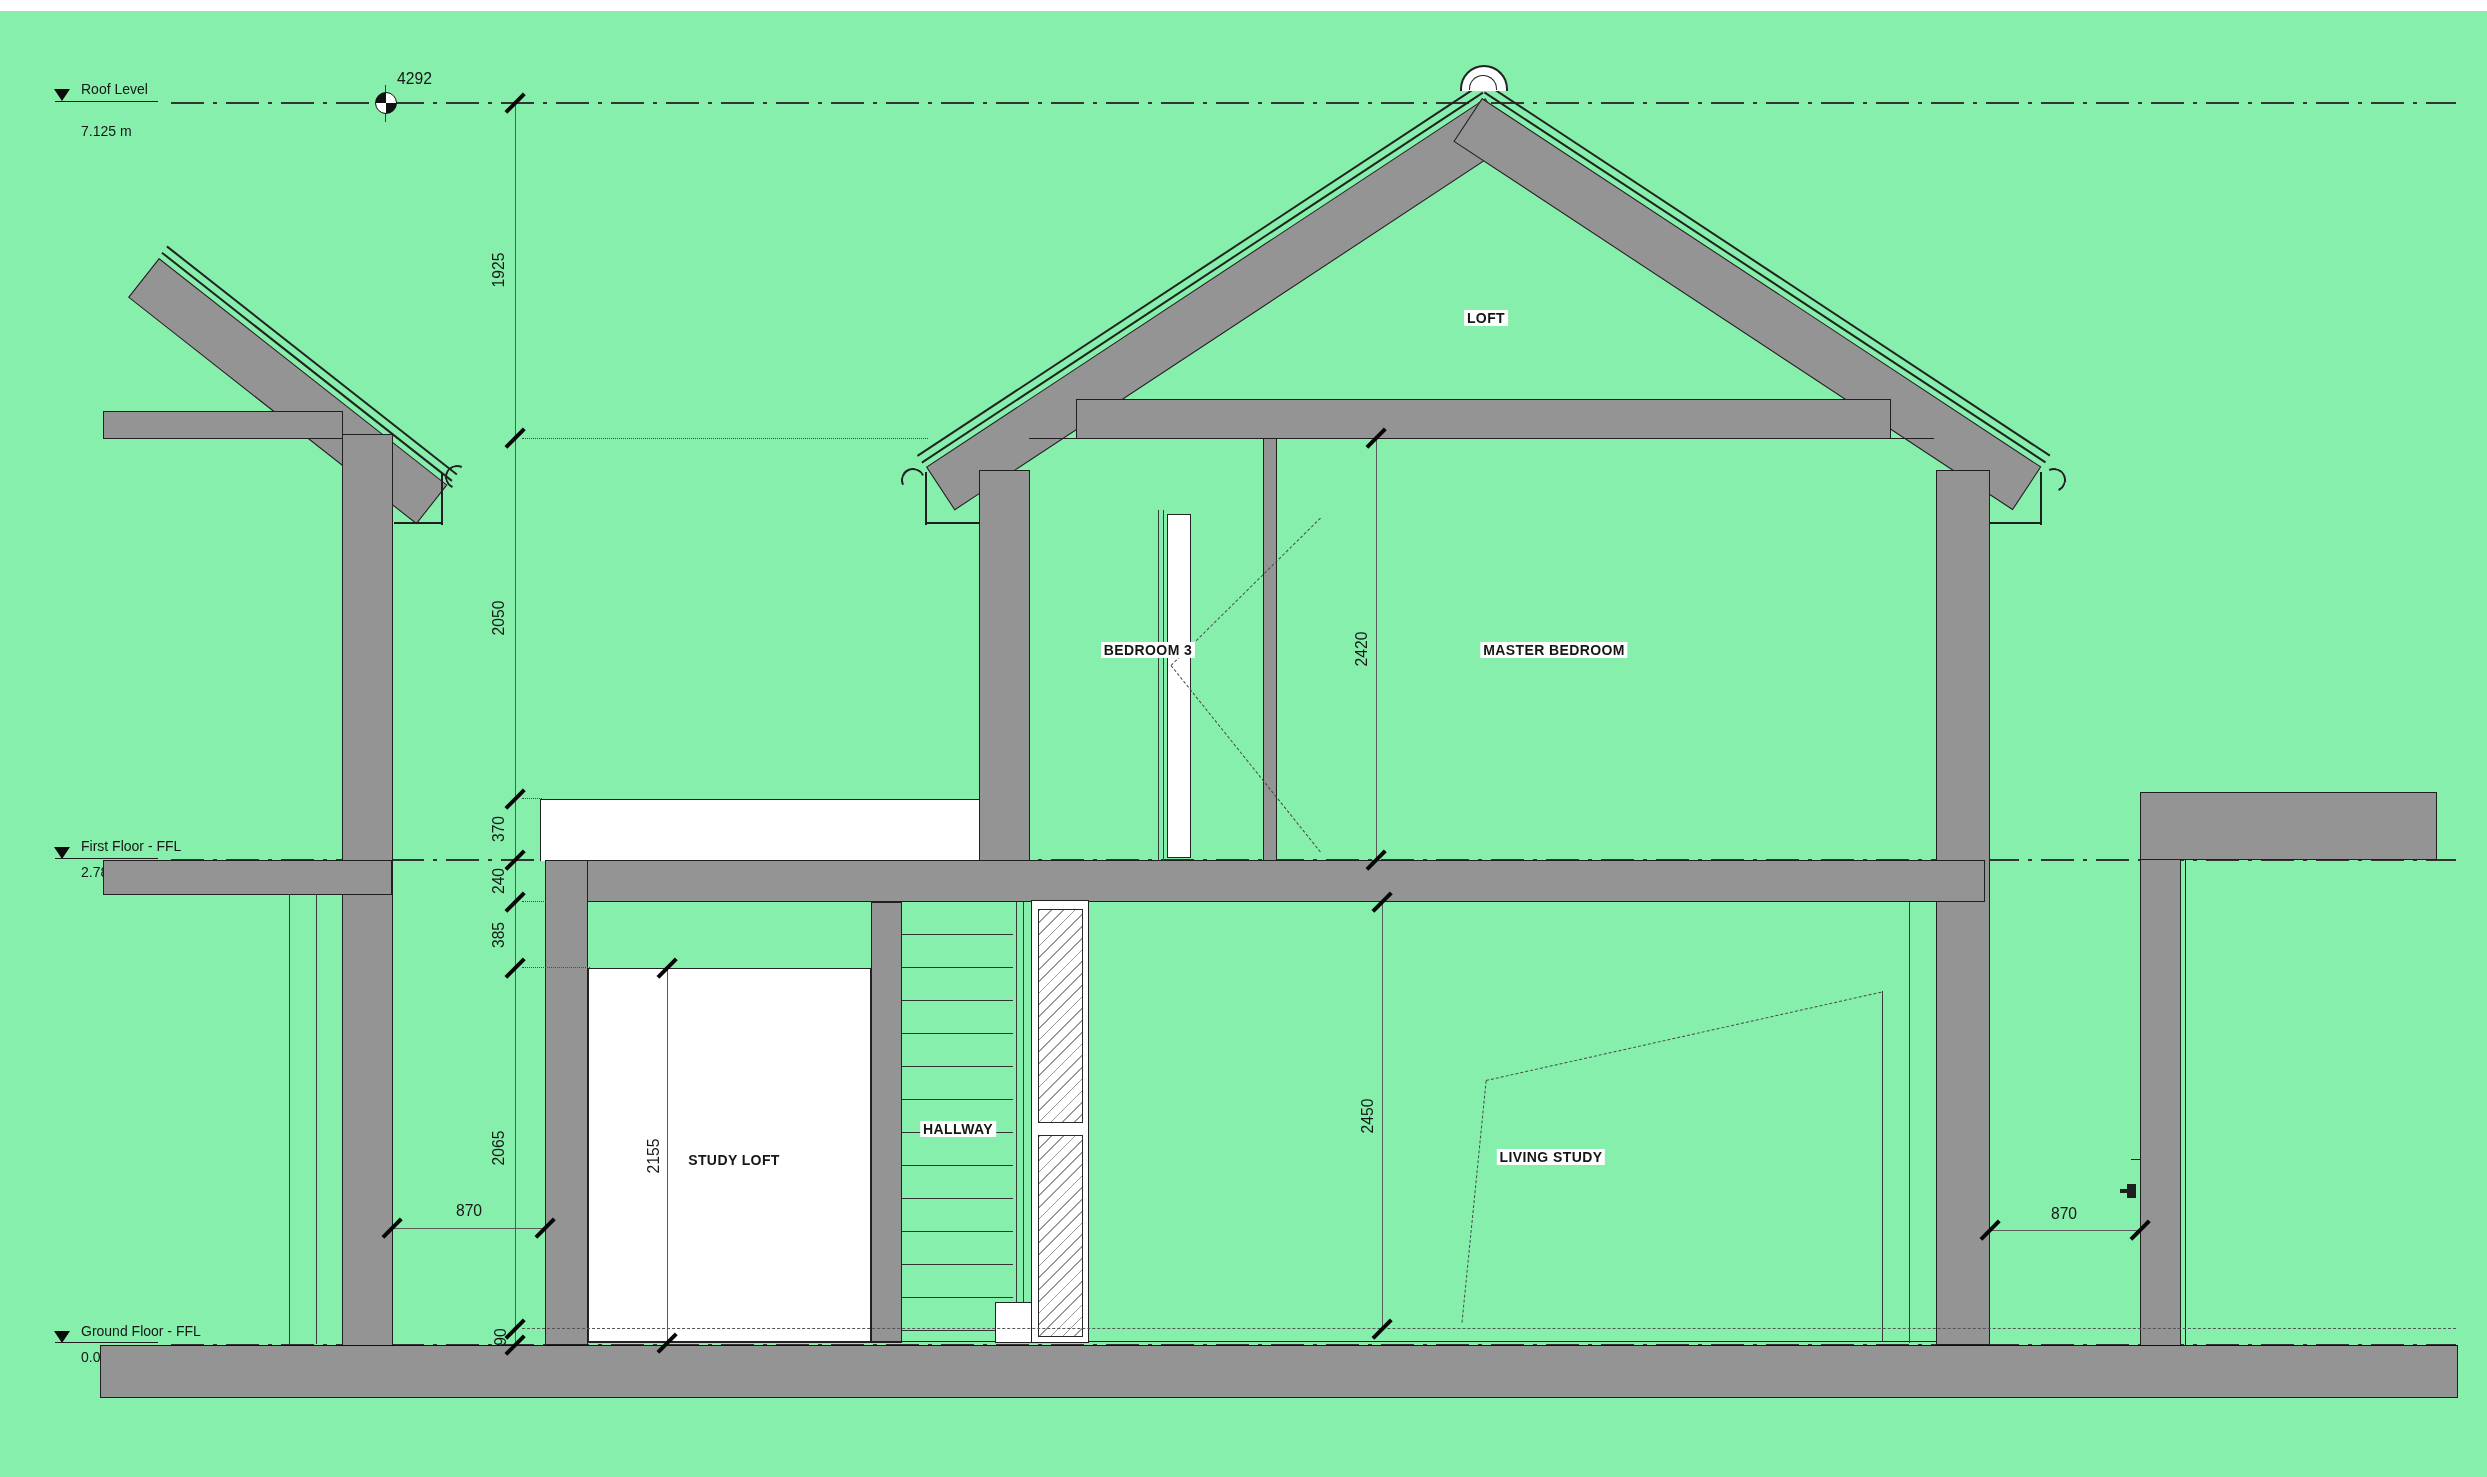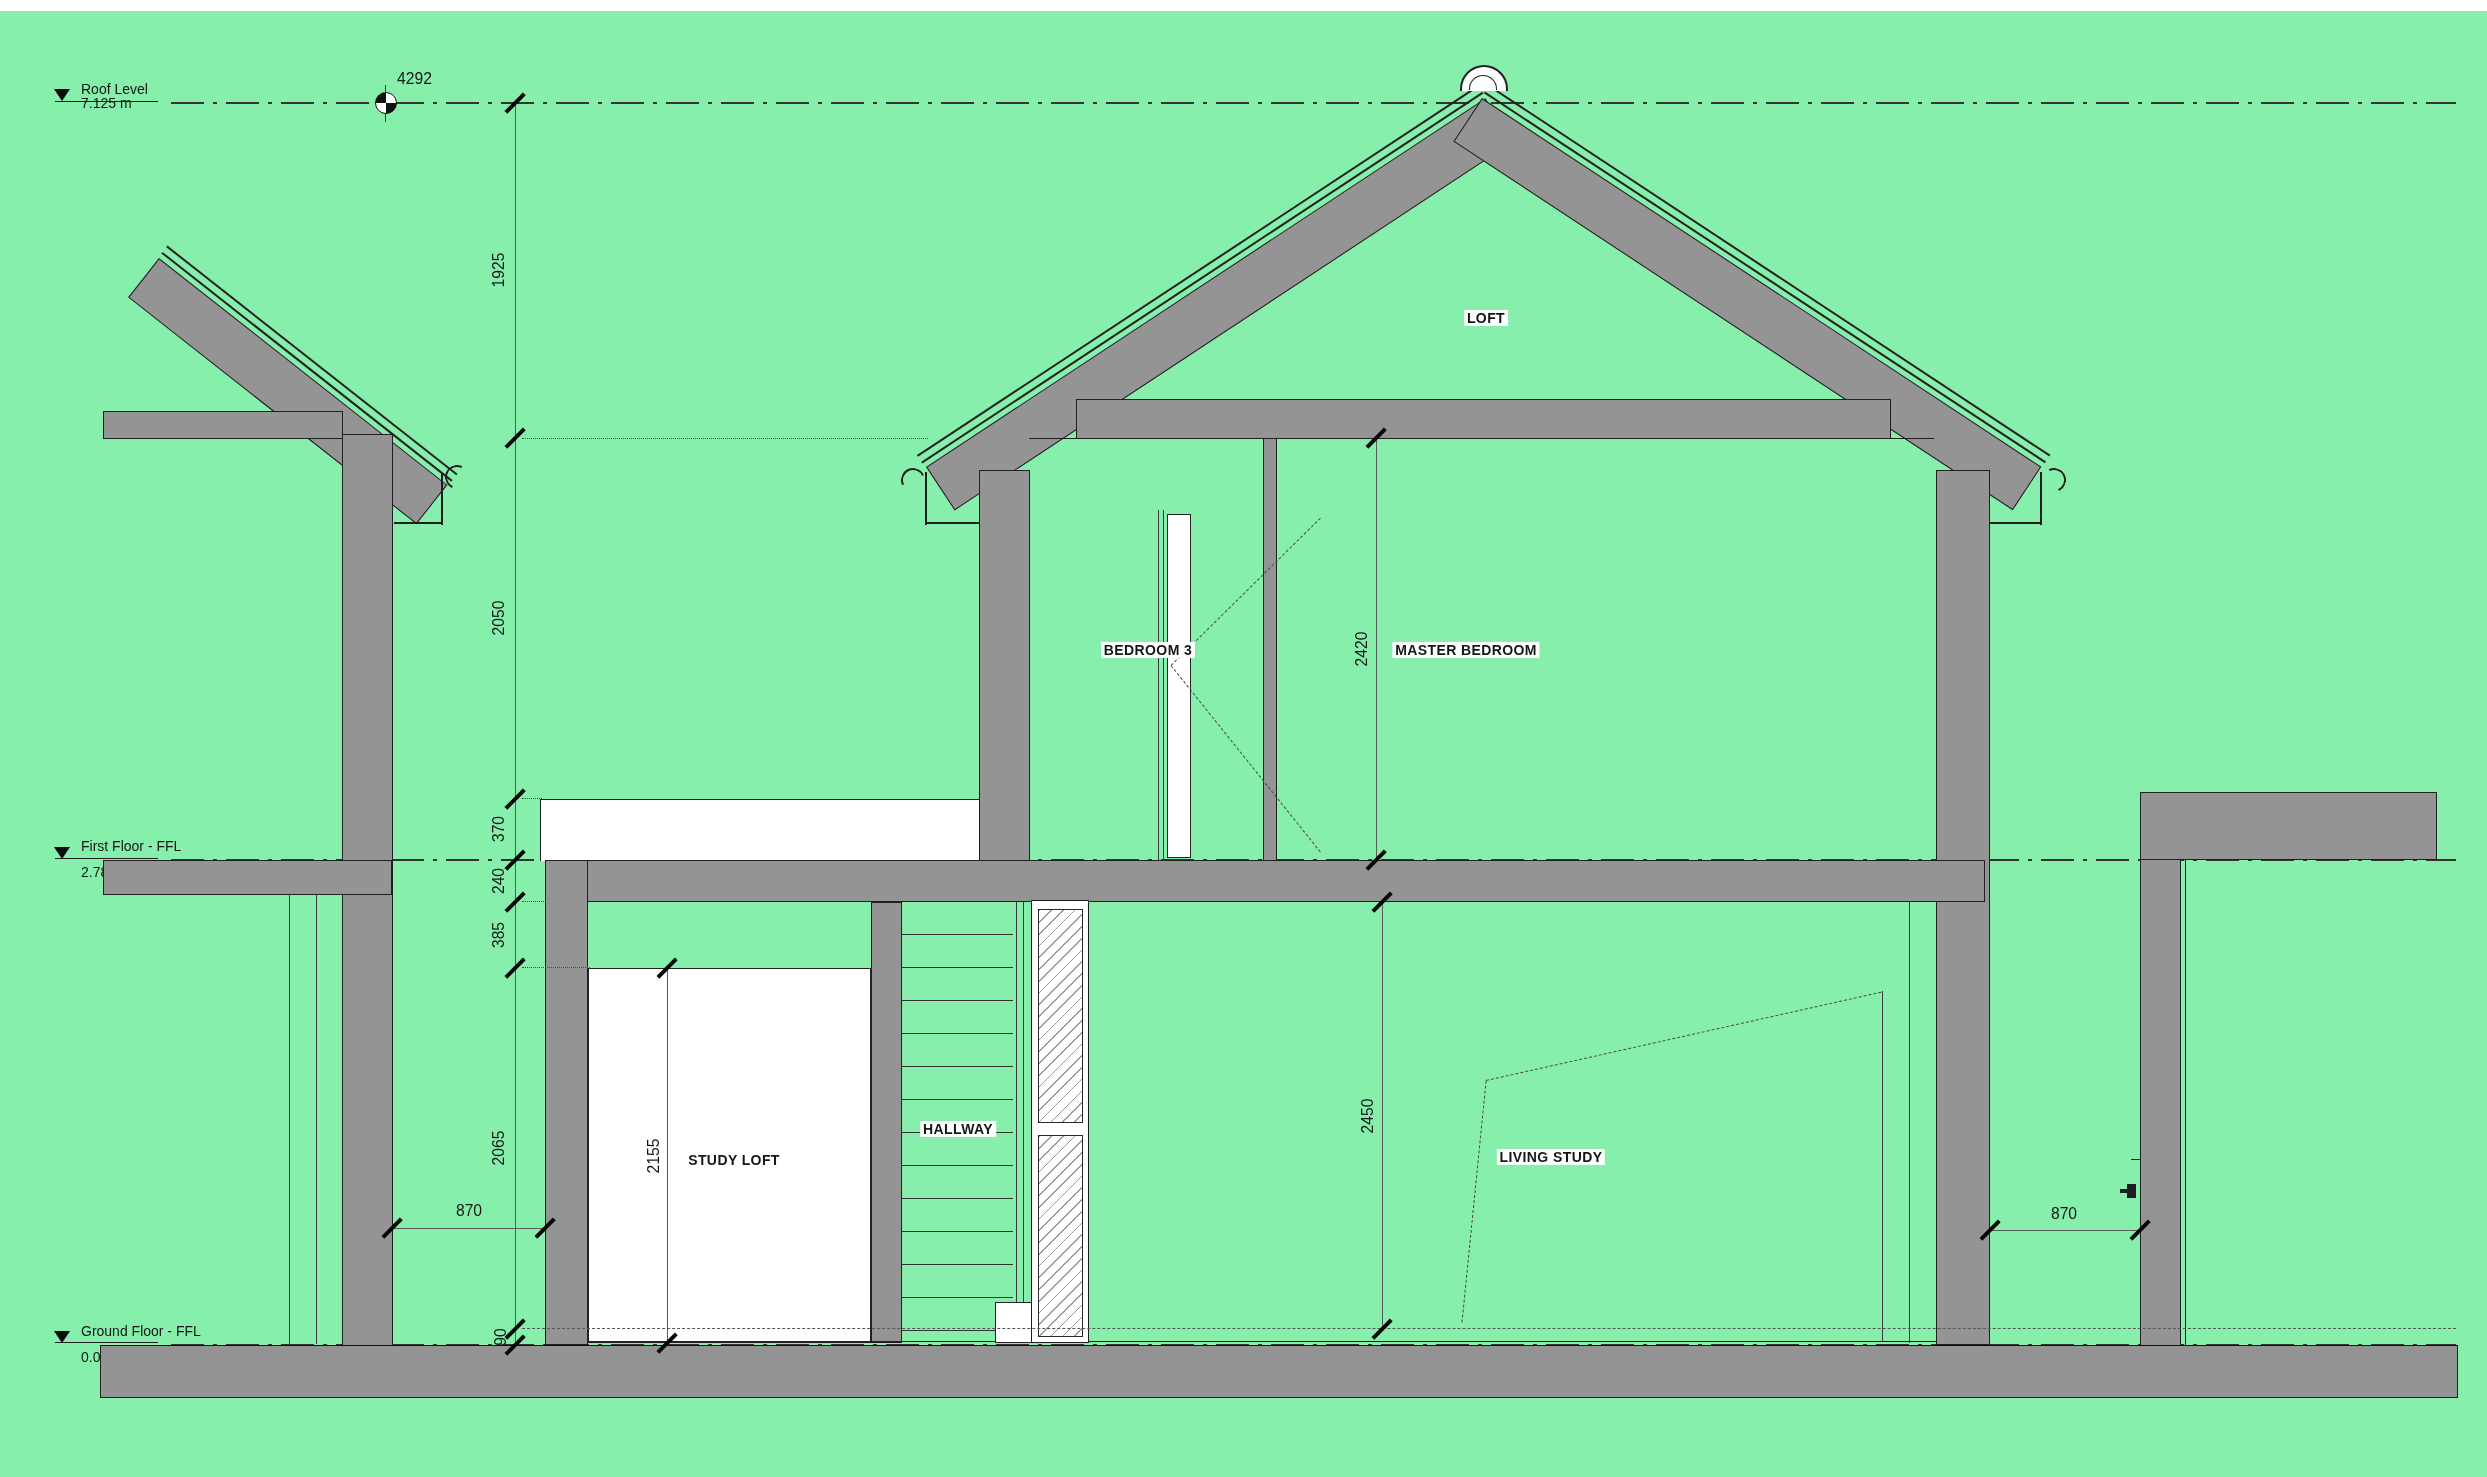--- a/index.html
+++ b/index.html
@@ -42,21 +42,21 @@
 
 <div id="canvas">
 
   <div class="lvl" style="left:171px;top:91px;width:2285px;"></div>
   <div class="lvl" style="left:171px;top:848px;width:2285px;"></div>
   <div class="lvl" style="left:171px;top:1333px;width:2285px;"></div>
 
   <div class="tri" style="left:54px;top:78px;"></div>
   <div class="lab" style="left:81px;top:70px;">Roof Level</div>
   <div class="ln" style="left:55px;top:90px;width:103px;height:1.4px;"></div>
-  <div class="lab" style="left:81px;top:84px;">7.125 m</div>
+  <div class="lab" style="left:81px;top:112px;">7.125 m</div>
 
   <div class="tri" style="left:54px;top:836px;"></div>
   <div class="lab" style="left:81px;top:827px;">First Floor - FFL</div>
   <div class="ln" style="left:55px;top:847px;width:103px;height:1.4px;"></div>
   <div class="lab" style="left:81px;top:853px;">2.780 m</div>
 
   <div class="tri" style="left:54px;top:1320px;"></div>
   <div class="lab" style="left:81px;top:1312px;">Ground Floor - FFL</div>
   <div class="ln" style="left:55px;top:1331px;width:103px;height:1.4px;"></div>
   <div class="lab" style="left:81px;top:1338px;">0.000 m</div>
@@ -181,19 +181,19 @@
   <div class="tick" style="left:545px;top:1217px;"></div>
   <div class="dimtxt" style="left:469px;top:1200px;">870</div>
 
   <div class="dimline" style="left:1990px;top:1219px;width:150px;height:1.1px;"></div>
   <div class="tick" style="left:1990px;top:1219px;"></div>
   <div class="tick" style="left:2140px;top:1219px;"></div>
   <div class="dimtxt" style="left:2064px;top:1203px;">870</div>
 
   <div class="lab room" style="left:1486px;top:307px;">LOFT</div>
   <div class="lab room" style="left:1148px;top:639px;">BEDROOM 3</div>
-  <div class="lab room" style="left:1466px;top:639px;">MASTER BEDROOM</div>
+  <div class="lab room" style="left:1554px;top:639px;">MASTER BEDROOM</div>
   <div class="lab room" style="left:734px;top:1149px;">STUDY LOFT</div>
   <div class="lab room" style="left:958px;top:1118px;">HALLWAY</div>
   <div class="lab room" style="left:1551px;top:1146px;">LIVING STUDY</div>
 
 </div>
 
 
 </body></html>

